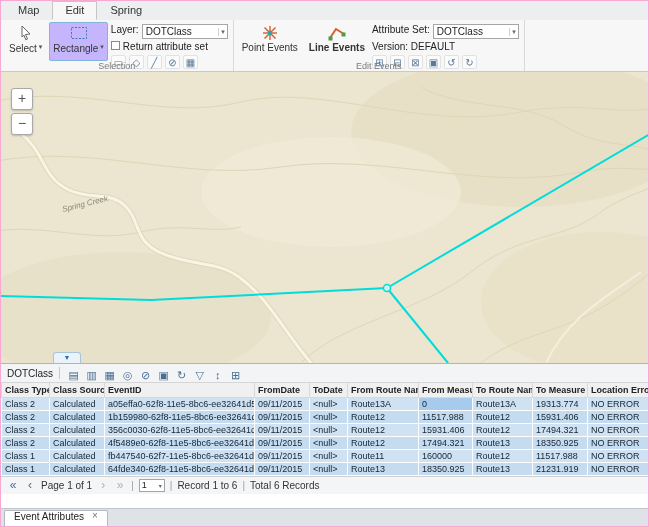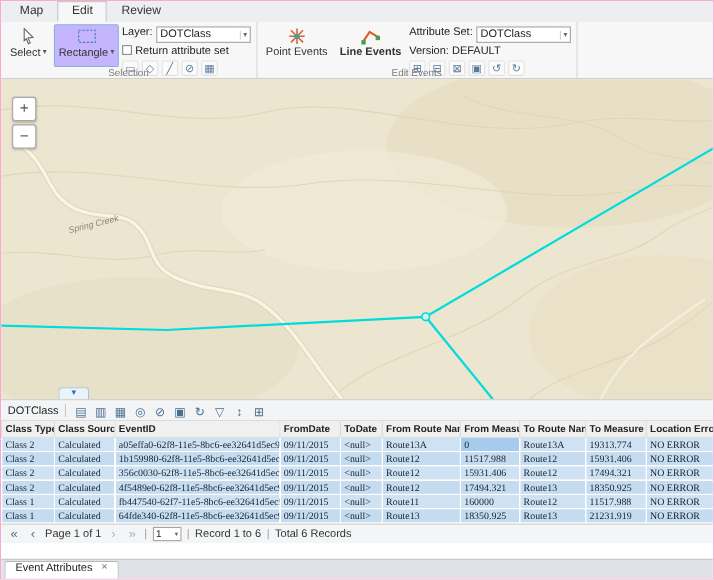--- a/index.html
+++ b/index.html
@@ -32,21 +32,21 @@
   .zoombtn { width: 22px; height: 22px; background: #fff; border: 1px solid #a8a8a8; border-radius: 3px; font-size: 14px; color: #555; line-height: 19px; text-align: center; box-shadow: 0 1px 2px rgba(0,0,0,.2); cursor: default; }
   .collapse-tab { position: absolute; bottom: 0; left: 52px; width: 28px; height: 11px; background: #eaf2fa; border: 1px solid #a9c3db; border-bottom: none; border-radius: 3px 3px 0 0; text-align: center; font-size: 7px; line-height: 10px; color: #2a6fbd; cursor: default; }
 
   
   .panel { height: 145px; display: flex; flex-direction: column; border-top: 1px solid #aeb6bc; background: #fff; flex: none; }
   .ptoolbar { height: 19px; background: #f3f4f5; border-bottom: 1px solid #d5d5d5; display: flex; align-items: center; padding: 0 6px; gap: 6px; font-size: 10px; color: #222; flex: none; }
   .vdiv { width: 1px; height: 12px; background: #c9c9c9; }
   .ptoolbar .mini-icon { border-color: transparent; background: transparent; color: #4a6e92; font-size: 11px; }
   .grid { width: 649px; border-collapse: collapse; table-layout: fixed; }
   .grid th { background: #f0f0f0; border: 1px solid #d8d8d8; border-top: none; font-weight: bold; font-size: 9px; text-align: left; padding: 1px 3px; height: 14px; color: #222; white-space: nowrap; overflow: hidden; }
-  .grid td { border: 1px solid #fdfdfd; background: #cfe2f4; font-size: 9px; padding: 0 3px; height: 13px; white-space: nowrap; overflow: hidden; color: #16242f; font-family: Liberation Serif, serif; }
+  .grid td { border: 1px solid #fdfdfd; background: #cfe2f4; font-size: 9px; padding: 0 3px; height: 13px; white-space: nowrap; overflow: hidden; color: #16242f; }
   .grid tr:nth-child(even) td { background: #c5dbf0; }
   .grid td.cell-active { background: #a6cbec; }
   .pgbar { height: 18px; background: #f4f5f6; border-top: 1px solid #d0d0d0; display: flex; align-items: center; font-size: 10px; color: #333; padding: 0 6px; gap: 5px; flex: none; }
   .pgbtn { color: #4a6e92; font-size: 12px; line-height: 12px; width: 12px; text-align: center; cursor: default; }
   .pgbtn.disabled { color: #a9b4bd; }
   .pg-dd { width: 26px; height: 13px; border: 1px solid #a5a5a5; background: #fff; display: flex; align-items: center; justify-content: space-between; padding: 0 2px; font-size: 9px; color: #222; }
   .pg-dd .ddc { font-size: 6px; color: #666; }
   .pgsep { color: #9aa2a9; }
   .filler { flex: 1; background: #fff; }
 
@@ -56,21 +56,21 @@
   .btab .x { color: #777; font-size: 10px; line-height: 10px; cursor: default; }
 </style>
 </head>
 <body>
 
 <div class="app">
 
   <div class="tabbar">
     <div class="rtab">Map</div>
     <div class="rtab active">Edit</div>
-    <div class="rtab">Review</div>
+    <div class="rtab">Spring</div>
   </div>
 
   <div class="toolbar">
 
     <div class="group">
       <div class="bigbtn">
         <svg width="16" height="17">
             <path d="M4 1 L12 9 L7.5 9.5 L9.5 14 L7.8 14.8 L6 10.2 L4 12 Z" fill="#fff" stroke="#666"></path>
           </svg>
         <span class="lblrow">

